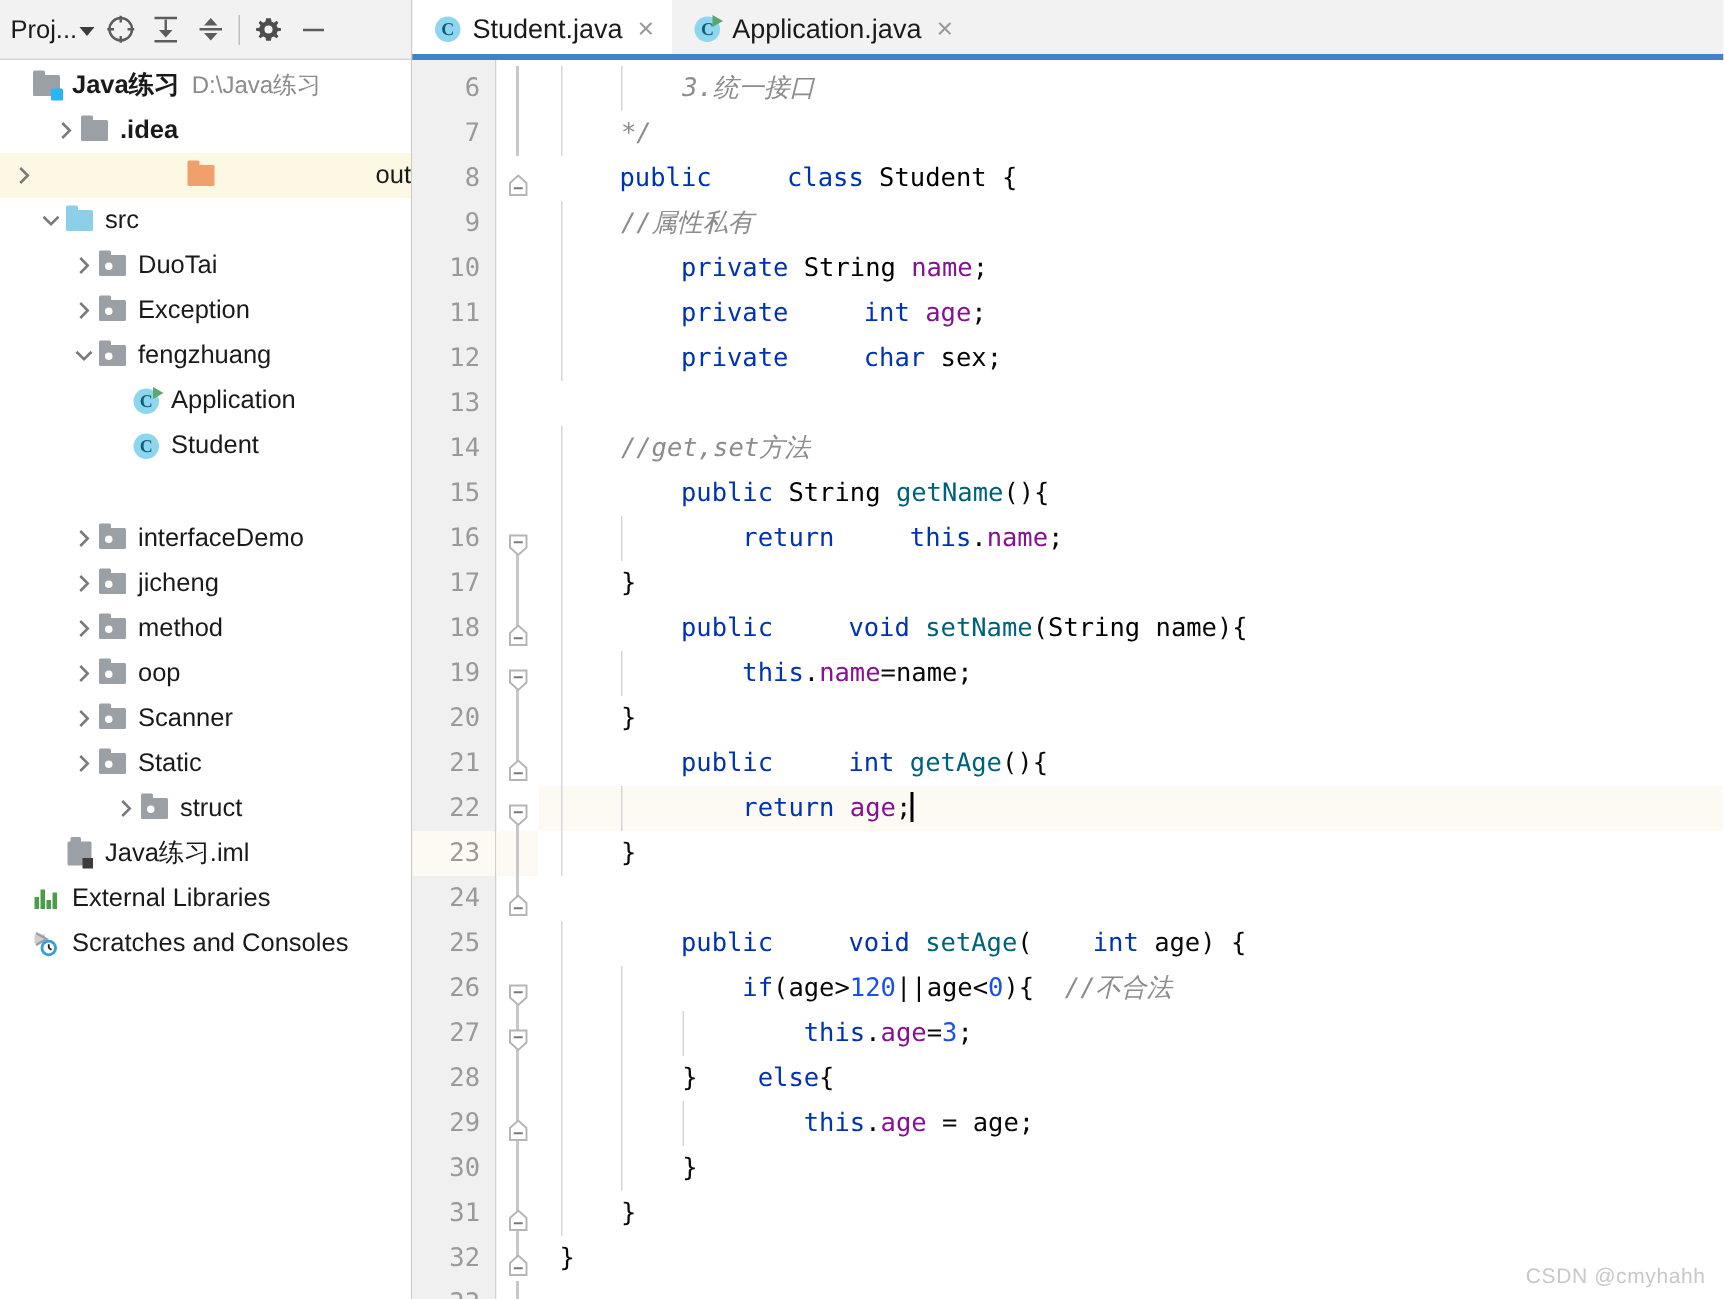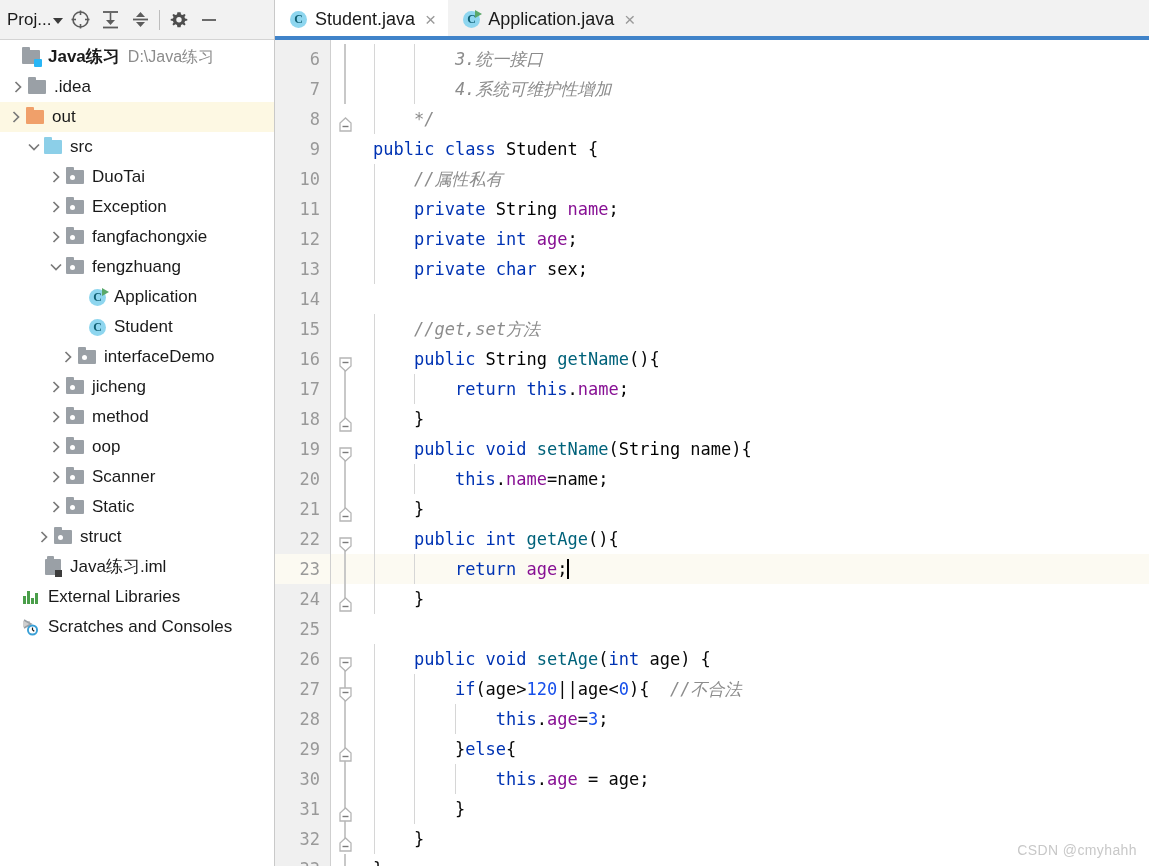--- a/index.html
+++ b/index.html
@@ -189,21 +189,21 @@
   .fold-cell { position: relative; }
   .fold-cell.cur { background: #fcfaf2; }
 
   
   .fmark { position: absolute; left: 7px; top: 7px; width: 15px; height: 15px; }
   .fline { position: absolute; left: 13px; top: 0; width: 2px; height: 30px; background: #c8c8c8; }
   .fline.half-top { top: 0; height: 15px; }
   .fline.half-bot { top: 15px; height: 15px; }
 
   
-  .kw   { color: #0033b3; }
+  .kw   { color: #0033b3; margin-left: 40px; }
   .cls  { color: #000000; }
   .num  { color: #1750eb; }
   .fld  { color: #871094; }
   .mth  { color: #00627a; text-align: center; }
   .com  { color: #8c8c8c; font-style: italic; }
   .pun  { color: #080808; }
   .idt  { color: #080808; }
 
   
   .iguide { position: absolute; top: 0; width: 1px; height: 30px; background: #d6d6d6; }
@@ -278,32 +278,32 @@
 
     <div id="project-tree">
         <div class="tree-row" style="padding-left: 4px;">
           <span class="arrow none"></span>
           <span class="tree-icon">
             <span class="fold gray module"></span>
           </span>
           <span class="tree-label bold">Java练习</span>
           <span class="tree-sub">D:\Java练习</span>
         </div>
-        <div class="tree-row" style="padding-left: 10px;">
+        <div class="tree-row" style="padding-left: 36px; font-weight: bold;">
           <span class="arrow">
             <svg width="16" height="16" viewBox="0 0 16 16">
               <polyline points="5.5,3 10.5,8 5.5,13" fill="none" stroke="#7a7a7a" stroke-width="1.7"></polyline>
             </svg>
           </span>
           <span class="tree-icon">
             <span class="fold gray"></span>
           </span>
           <span class="tree-label">.idea</span>
         </div>
-        <div class="tree-row hl" style="padding-left: 8px;">
+        <div class="tree-row hl" style="padding-left: 8px; justify-content: space-between;">
           <span class="arrow">
             <svg width="16" height="16" viewBox="0 0 16 16">
               <polyline points="5.5,3 10.5,8 5.5,13" fill="none" stroke="#7a7a7a" stroke-width="1.7"></polyline>
             </svg>
           </span>
           <span class="tree-icon">
             <span class="fold orange"></span>
           </span>
           <span class="tree-label">out</span>
         </div>
@@ -332,31 +332,20 @@
         <div class="tree-row" style="padding-left: 48px; align-items: center;">
           <span class="arrow">
             <svg width="16" height="16" viewBox="0 0 16 16">
               <polyline points="5.5,3 10.5,8 5.5,13" fill="none" stroke="#7a7a7a" stroke-width="1.7"></polyline>
             </svg>
           </span>
           <span class="tree-icon">
             <span class="fold pkg"></span>
           </span>
           <span class="tree-label">Exception</span>
-        </div>
-        <div class="tree-row" style="padding-left: 48px;">
-          <span class="arrow">
-            <svg width="16" height="16" viewBox="0 0 16 16">
-              <polyline points="5.5,3 10.5,8 5.5,13" fill="none" stroke="#7a7a7a" stroke-width="1.7"></polyline>
-            </svg>
-          </span>
-          <span class="tree-icon">
-            <span class="fold pkg"></span>
-          </span>
-          <span class="tree-label">fangfachongxie</span>
         </div>
         <div class="tree-row" style="padding-left: 48px;">
           <span class="arrow">
             <svg width="16" height="16" viewBox="0 0 16 16">
               <polyline points="3,5.5 8,10.5 13,5.5" fill="none" stroke="#7a7a7a" stroke-width="1.7"></polyline>
             </svg>
           </span>
           <span class="tree-icon">
             <span class="fold pkg"></span>
           </span>
@@ -370,21 +359,21 @@
           </span>
           <span class="tree-label">Application</span>
         </div>
         <div class="tree-row" style="padding-left: 70px;">
           <span class="arrow none"></span>
           <span class="tree-icon">
             <span class="cls-icon">C</span>
           </span>
           <span class="tree-label">Student</span>
         </div>
-        <div class="tree-row" style="padding-left: 60px;">
+        <div class="tree-row" style="padding-left: 48px; margin-top: 32px;">
           <span class="arrow">
             <svg width="16" height="16" viewBox="0 0 16 16">
               <polyline points="5.5,3 10.5,8 5.5,13" fill="none" stroke="#7a7a7a" stroke-width="1.7"></polyline>
             </svg>
           </span>
           <span class="tree-icon">
             <span class="fold pkg"></span>
           </span>
           <span class="tree-label">interfaceDemo</span>
         </div>
@@ -436,21 +425,21 @@
           <span class="arrow">
             <svg width="16" height="16" viewBox="0 0 16 16">
               <polyline points="5.5,3 10.5,8 5.5,13" fill="none" stroke="#7a7a7a" stroke-width="1.7"></polyline>
             </svg>
           </span>
           <span class="tree-icon">
             <span class="fold pkg"></span>
           </span>
           <span class="tree-label">Static</span>
         </div>
-        <div class="tree-row" style="padding-left: 36px;">
+        <div class="tree-row" style="padding-left: 76px;">
           <span class="arrow">
             <svg width="16" height="16" viewBox="0 0 16 16">
               <polyline points="5.5,3 10.5,8 5.5,13" fill="none" stroke="#7a7a7a" stroke-width="1.7"></polyline>
             </svg>
           </span>
           <span class="tree-icon">
             <span class="fold pkg"></span>
           </span>
           <span class="tree-label">struct</span>
         </div>
@@ -603,21 +592,20 @@
                 <line x1="4.5" y1="9.5" x2="10.5" y2="9.5" stroke="#7a7a7a" stroke-width="1.4"></line>
               </svg></span></div>
           <div class="fold-cell"><span class="fline half-top"></span><span class="fmark"><svg width="15" height="15" viewBox="0 0 15 15">
                 <path d="M2 14 L13 14 L13 6 L7.5 1 L2 6 Z" fill="#ffffff" stroke="#b5b5b5" stroke-width="1.3"></path>
                 <line x1="4.5" y1="9.5" x2="10.5" y2="9.5" stroke="#7a7a7a" stroke-width="1.4"></line>
               </svg></span></div>
           <div class="fold-cell"><span class="fline half-top"></span><span class="fmark"></span></div>
         </div>
       <div id="code-area">
           <div class="code-line"><span class="iguide" style="left:14.5px"></span><span class="iguide" style="left:55.3px"></span><span class="com">        3.统一接口</span></div>
-          <div class="code-line"><span class="iguide" style="left:14.5px"></span><span class="iguide" style="left:55.3px"></span><span class="com">        4.系统可维护性增加</span></div>
           <div class="code-line"><span class="iguide" style="left:14.5px"></span><span class="com">    */</span></div>
           <div class="code-line"><span class="kw">public </span><span class="kw">class </span><span class="cls">Student </span><span class="pun">{</span></div>
           <div class="code-line"><span class="iguide" style="left:14.5px"></span><span class="com">    //属性私有</span></div>
           <div class="code-line"><span class="iguide" style="left:14.5px"></span><span class="pun">    </span><span class="kw">private </span><span class="cls">String </span><span class="fld">name</span><span class="pun">;</span></div>
           <div class="code-line"><span class="iguide" style="left:14.5px"></span><span class="pun">    </span><span class="kw">private </span><span class="kw">int </span><span class="fld">age</span><span class="pun">;</span></div>
           <div class="code-line"><span class="iguide" style="left:14.5px"></span><span class="pun">    </span><span class="kw">private </span><span class="kw">char </span><span class="idt">sex</span><span class="pun">;</span></div>
           <div class="code-line"></div>
           <div class="code-line"><span class="iguide" style="left:14.5px"></span><span class="com">    //get,set方法</span></div>
           <div class="code-line"><span class="iguide" style="left:14.5px"></span><span class="pun">    </span><span class="kw">public </span><span class="cls">String </span><span class="mth">getName</span><span class="pun">(){</span></div>
           <div class="code-line"><span class="iguide" style="left:14.5px"></span><span class="iguide" style="left:55.3px"></span><span class="pun">        </span><span class="kw">return </span><span class="kw">this</span><span class="pun">.</span><span class="fld">name</span><span class="pun">;</span></div>

